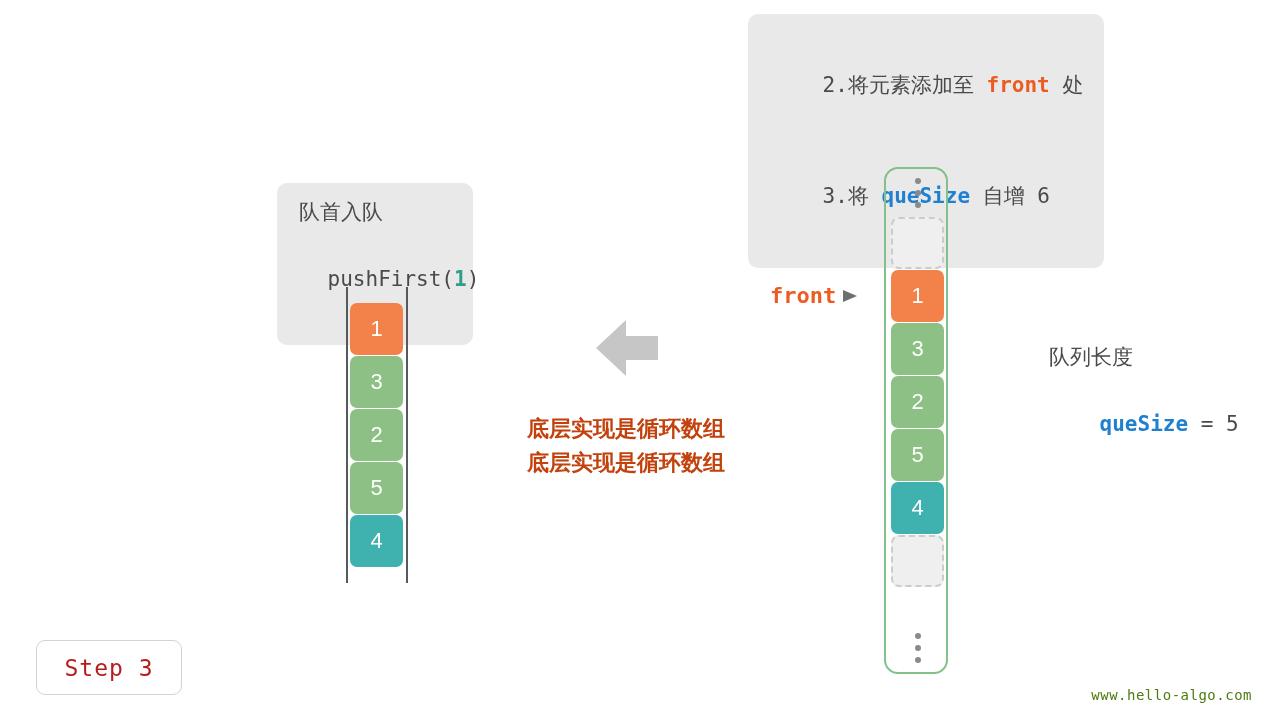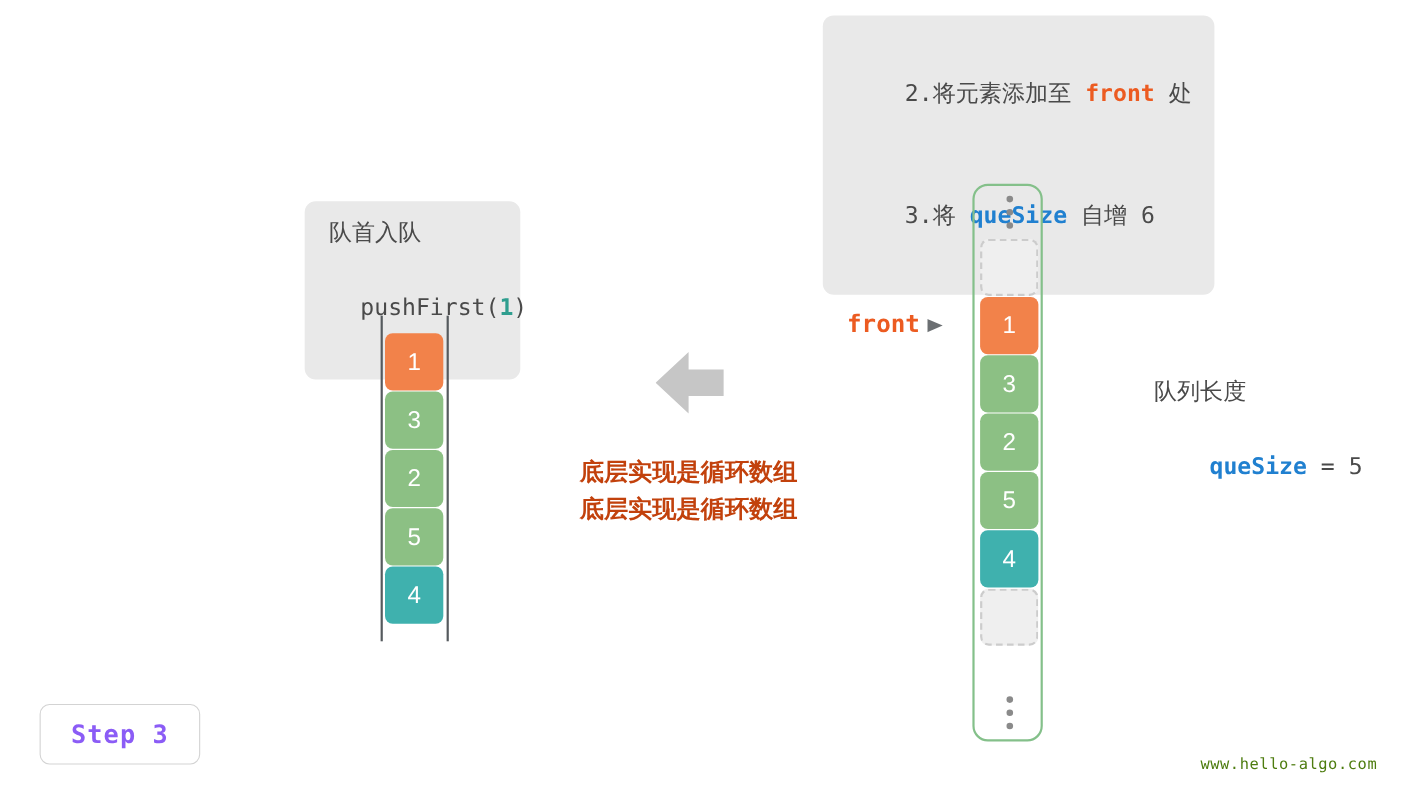--- a/index.html
+++ b/index.html
@@ -101,21 +101,21 @@
     font-family:"DejaVu Sans Mono","Liberation Mono",monospace;
     font-size:21px;line-height:34px;color:#4a4a4a;white-space:pre;
   }
 
   
   #step-badge{
     position:absolute;left:36px;top:640px;width:144px;height:53px;
     border:1px solid #d3d3d3;border-radius:9px;
     display:flex;align-items:center;justify-content:center;
     font-family:"DejaVu Sans Mono","Liberation Mono",monospace;
-    font-size:23px;font-weight:bold;color:#8b5cf6;letter-spacing:1px;
+    font-size:23px;font-weight:normal;color:#b91c1c;letter-spacing:1px;
   }
 
   
   #watermark{
     position:absolute;right:28px;bottom:17px;
     font-family:"DejaVu Sans Mono","Liberation Mono",monospace;
     font-size:14px;color:#4d7c0f;letter-spacing:.5px;
   }
 </style>
 </head>

